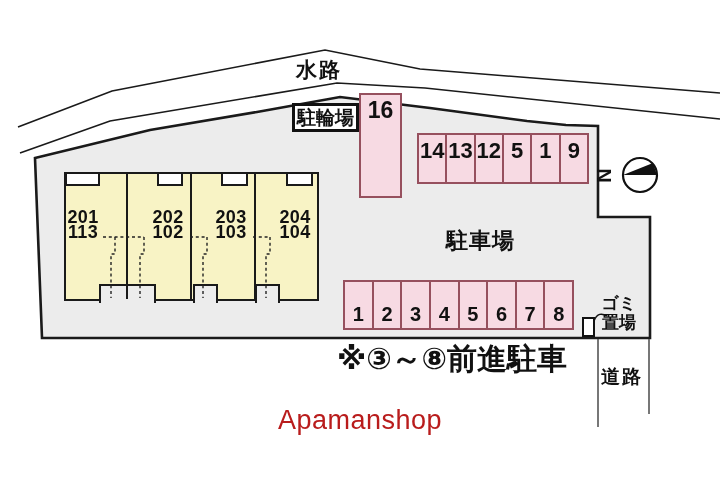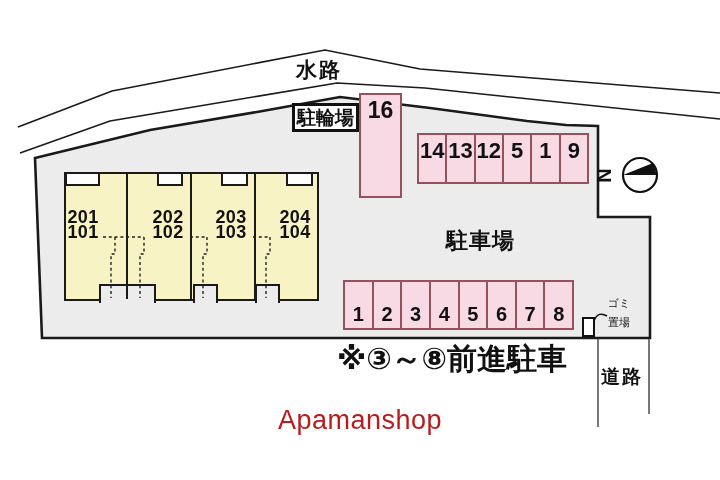--- a/index.html
+++ b/index.html
@@ -31,21 +31,21 @@
   .cell + .cell{border-left:2px solid #96505e;}
   #vpair .cell{align-items:flex-start;padding-top:2px;font-size:23px;}
   #rowtop .cell{align-items:flex-start;padding-top:3px;font-size:22px;}
   #rowbottom .cell{align-items:flex-end;padding-bottom:2px;font-size:20px;}
 
   
   #waterway{left:296px;top:56px;font-size:21px;font-weight:700;letter-spacing:2px;}
   #bicycle{left:292px;top:103px;border:3px solid #111;background:#fff;
     padding:1px 2px;font-size:19px;font-weight:700;line-height:21px;}
   #parkinglot{left:446px;top:226px;font-size:22px;font-weight:700;letter-spacing:1px;}
-  #garbage{left:596px;top:294px;width:46px;font-size:11px;font-weight:400;
+  #garbage{left:596px;top:294px;width:46px;font-size:17px;font-weight:700;
     line-height:19px;text-align:center;}
   #road{left:601px;top:364px;font-size:19px;font-weight:700;letter-spacing:2px;}
   #note{left:337px;top:339px;font-size:30px;font-weight:700;white-space:nowrap;}
   #brand{left:0;top:405px;width:720px;text-align:center;font-size:27px;
     color:#b91c1c;letter-spacing:.5px;}
   #north{left:597px;top:164px;font-size:20px;font-weight:700;transform:rotate(-90deg);}
   #garbagebox{left:582px;top:317px;width:13px;height:20px;background:#fff;
     border:2px solid #111;box-sizing:border-box;}
 </style>
 </head>
@@ -72,21 +72,21 @@
   <div class="tnotch" style="left:286px;width:27px"></div>
   <div class="bnotch" style="left:99px;width:57px"></div>
   <div class="bnotch" style="left:193px;width:25px"></div>
   <div class="bnotch" style="left:255px;width:25px"></div>
   <div class="divider" style="left:126px"></div>
   <div class="divider" style="left:190px"></div>
   <div class="divider" style="left:254px"></div>
 
   <div class="unit-label" style="left:63px">
     <div>201</div>
-    <div>101</div>
+    <div>113</div>
   </div>
   <div class="unit-label" style="left:148px">
     <div>202</div>
     <div>102</div>
   </div>
   <div class="unit-label" style="left:211px">
     <div>203</div>
     <div>103</div>
   </div>
   <div class="unit-label" style="left:275px">

